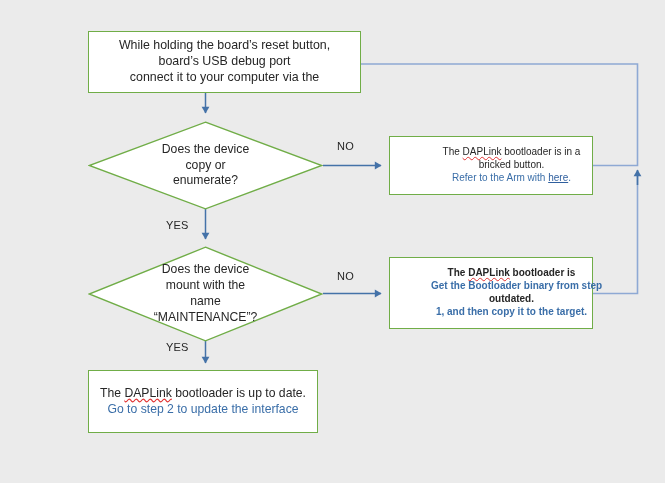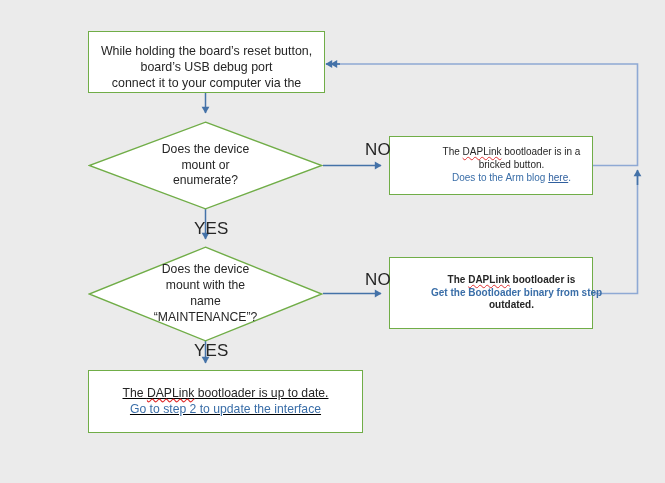--- a/index.html
+++ b/index.html
@@ -71,25 +71,24 @@
     align-items: center;
     justify-content: center;
     text-align: right;
     color: #262626;
     line-height: 1.3;
   }
   
   .edge-label {
     position: absolute;
     color: #262626;
-    font-size: 17px;
+    font-size: 11px;
     letter-spacing: 0.2px;
     z-index: 4;
     white-space: nowrap;
-    margin-left: 28px;
   }
   .fs-start  { font-size: 12.4px; }
   .fs-dia    { font-size: 12.2px; }
   .fs-side   { font-size: 10px; padding-left: 41px; }
   .fs-end    { font-size: 12.2px; }
 </style>
 </head>
 <body>
 
 <div id="canvas">
@@ -121,62 +120,63 @@
     <line x1="205.5" y1="341" x2="205.5" y2="363" stroke="#4472a8" stroke-width="1.5" marker-end="url(#arrow-down)"></line>
 
     <path d="M593,165.5 L637.5,165.5 L637.5,64 L331,64" fill="none" stroke="#8ea9d4" stroke-width="1.6"></path>
     <path d="M593,165.5 L637.5,165.5 L637.5,64 L331,64" fill="none" stroke="#4472a8" stroke-width="1.6" marker-end="url(#arrow-left)" stroke-opacity="0"></path>
     <line x1="340" y1="64" x2="326" y2="64" stroke="#4472a8" stroke-width="1.6" marker-end="url(#arrow-left)"></line>
 
     <path d="M593,293.5 L637.5,293.5 L637.5,176" fill="none" stroke="#8ea9d4" stroke-width="1.6"></path>
     <line x1="637.5" y1="185" x2="637.5" y2="170" stroke="#4472a8" stroke-width="1.6" marker-end="url(#arrow-up)"></line>
   </svg>
 
-  <div class="node-box fs-start" style="left:88px; top:31px; width:237px; height:62px;justify-content:flex-end;">
+  <div class="node-box fs-start" style="left:88px; top:31px; width:273px; height:62px;">
     <span class="ln txt-dark">While holding the board’s reset button,</span>
     <span class="ln txt-dark">board’s USB debug port</span>
     <span class="ln txt-dark">connect it to your computer via the</span>
   </div>
 
   <div class="diamond-wrap" style="left:88px; top:121px; width:235px; height:89px;">
     <svg width="235" height="89" viewBox="0 0 235 89">
       <polygon points="117.5,1.2 233.8,44.5 117.5,87.8 1.2,44.5" fill="#ffffff" stroke="#70ad47" stroke-width="1.4"></polygon>
     </svg>
     <div class="diamond-text fs-dia">
       <span>Does the device</span>
-      <span>mount or</span>
+      <span>copy or</span>
       <span>enumerate?</span>
     </div>
   </div>
 
   <div class="diamond-wrap" style="left:88px; top:246px; width:235px; height:96px;">
     <svg width="235" height="96" viewBox="0 0 235 96">
       <polygon points="117.5,1.2 233.8,48 117.5,94.8 1.2,48" fill="#ffffff" stroke="#70ad47" stroke-width="1.4"></polygon>
     </svg>
     <div class="diamond-text fs-dia">
       <span>Does the device</span>
       <span>mount with the</span>
       <span>name</span>
       <span>“MAINTENANCE”?</span>
     </div>
   </div>
 
   <div class="node-box fs-side" style="left:389px; top:136px; width:204px; height:59px;">
     <span class="ln txt-dark"><span>The </span><span class="spell">DAPLink</span><span> bootloader is in a</span></span>
     <span class="ln txt-dark">bricked button.</span>
-    <span class="ln txt-link"><span>Does to the Arm blog </span><a class="inline-link" href="#">here</a><span>.</span></span>
+    <span class="ln txt-link"><span>Refer to the Arm with </span><a class="inline-link" href="#">here</a><span>.</span></span>
   </div>
 
   <div class="node-box fs-side" style="left:389px; top:257px; width:204px; height:72px;font-weight:bold;">
     <span class="ln txt-dark"><span>The </span><span class="spell">DAPLink</span><span> bootloader is</span></span>
     <span class="ln txt-link">Get the Bootloader binary from step</span>
     <span class="ln txt-dark">outdated.</span>
+    <span class="ln txt-link">1, and then copy it to the target.</span>
   </div>
 
-  <div class="node-box fs-end" style="left:88px; top:370px; width:275px; height:63px;text-decoration:underline;">
+  <div class="node-box fs-end" style="left:88px; top:370px; width:230px; height:63px;">
     <span class="ln txt-dark"><span>The </span><span class="spell">DAPLink</span><span> bootloader is up to date.</span></span>
     <span class="ln txt-link">Go to step 2 to update the interface</span>
   </div>
 
   <div class="edge-label" style="left:337px; top:140px;">NO</div>
 
   <div class="edge-label" style="left:166px; top:219px;">YES</div>
 
   <div class="edge-label" style="left:337px; top:270px;">NO</div>
 

